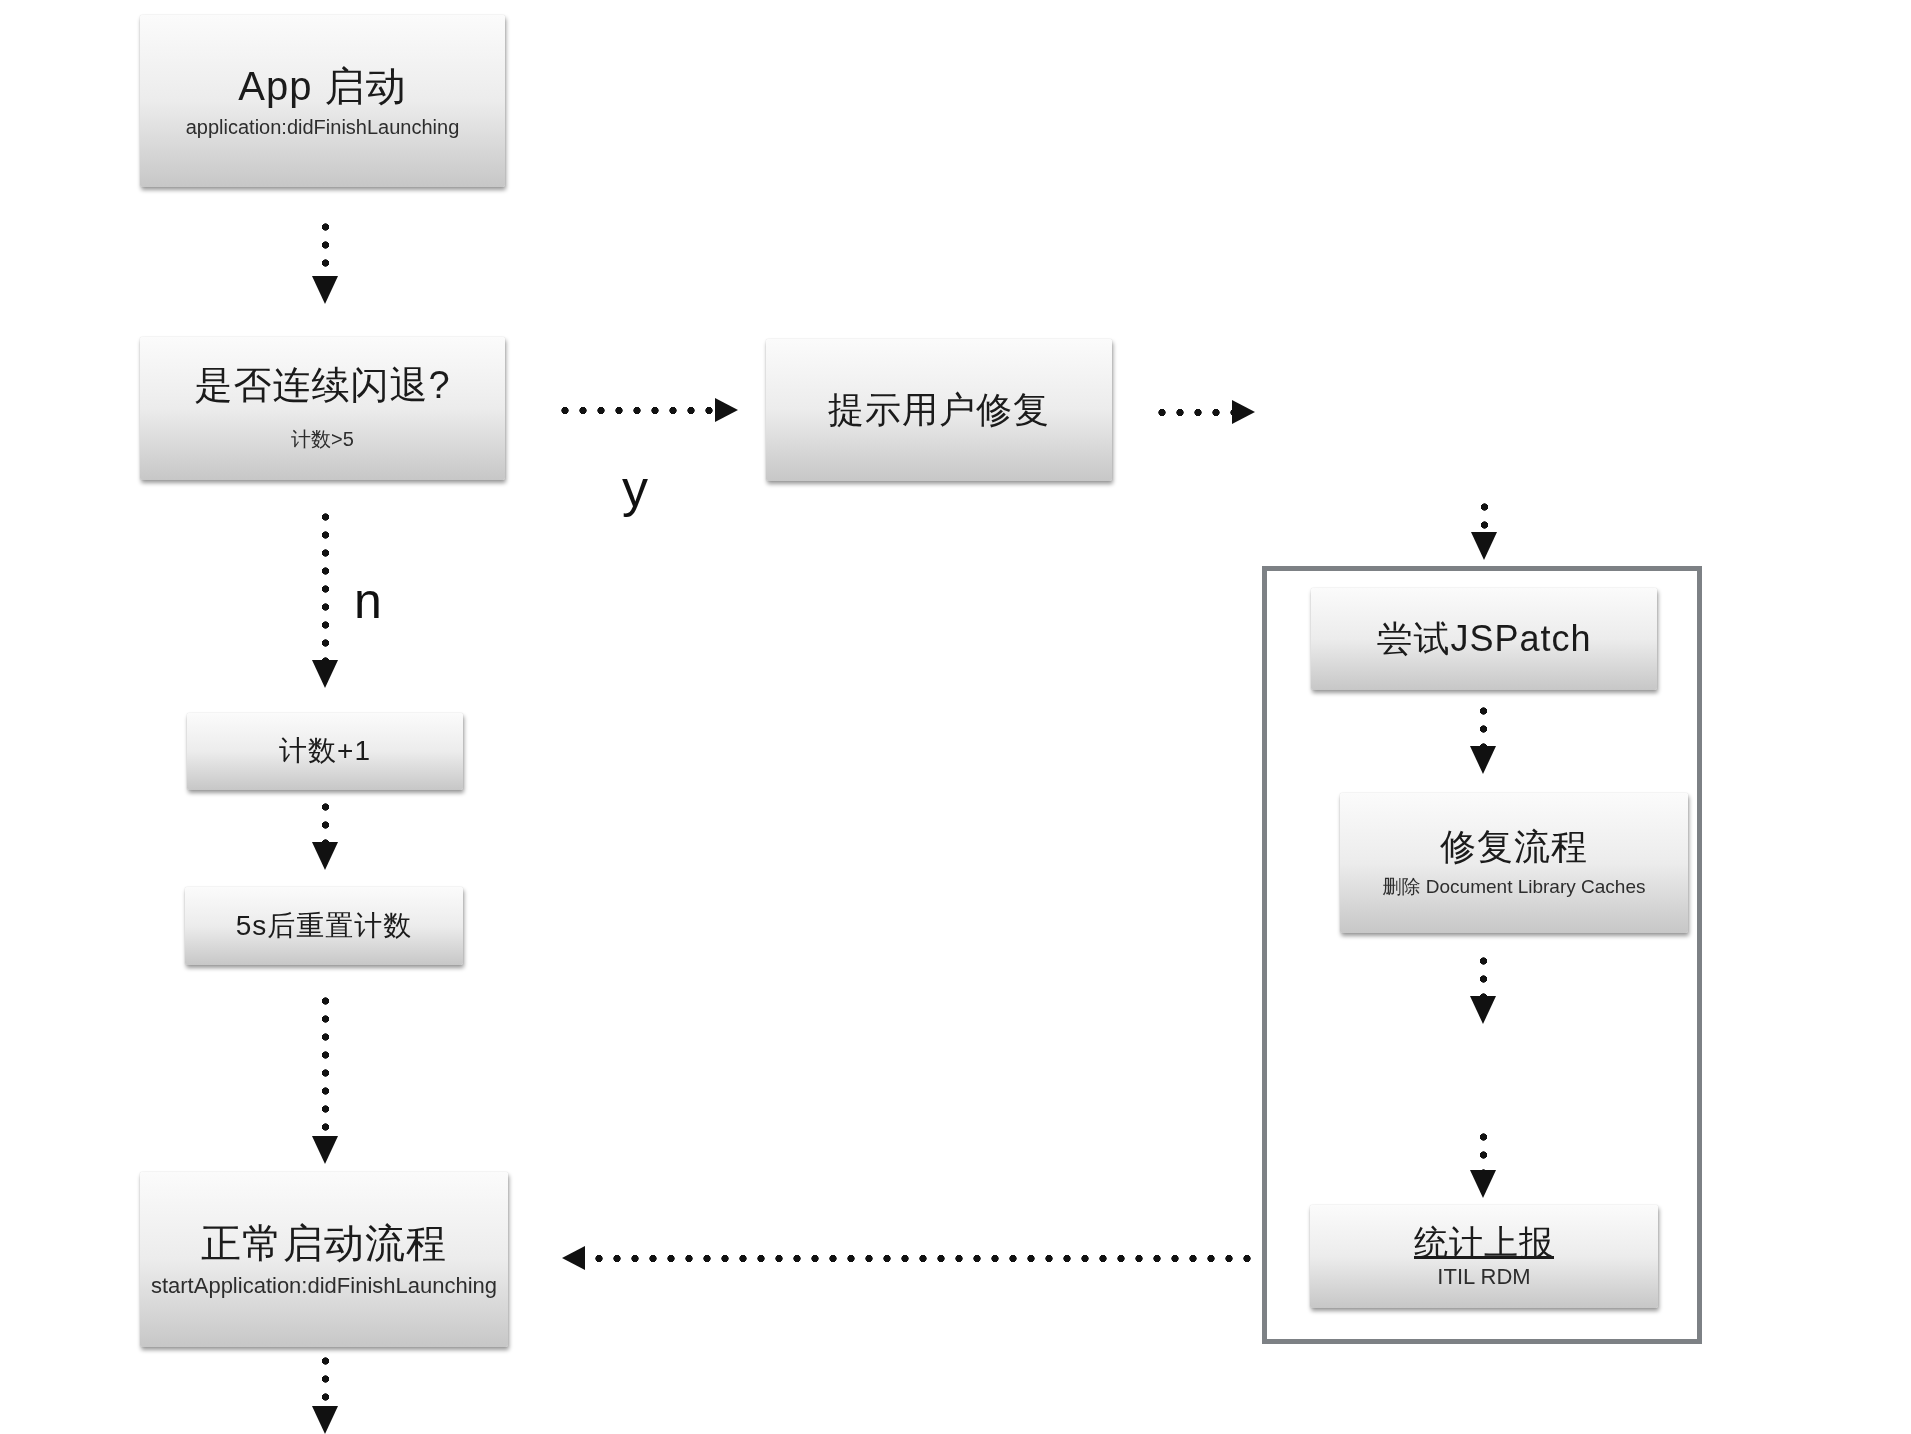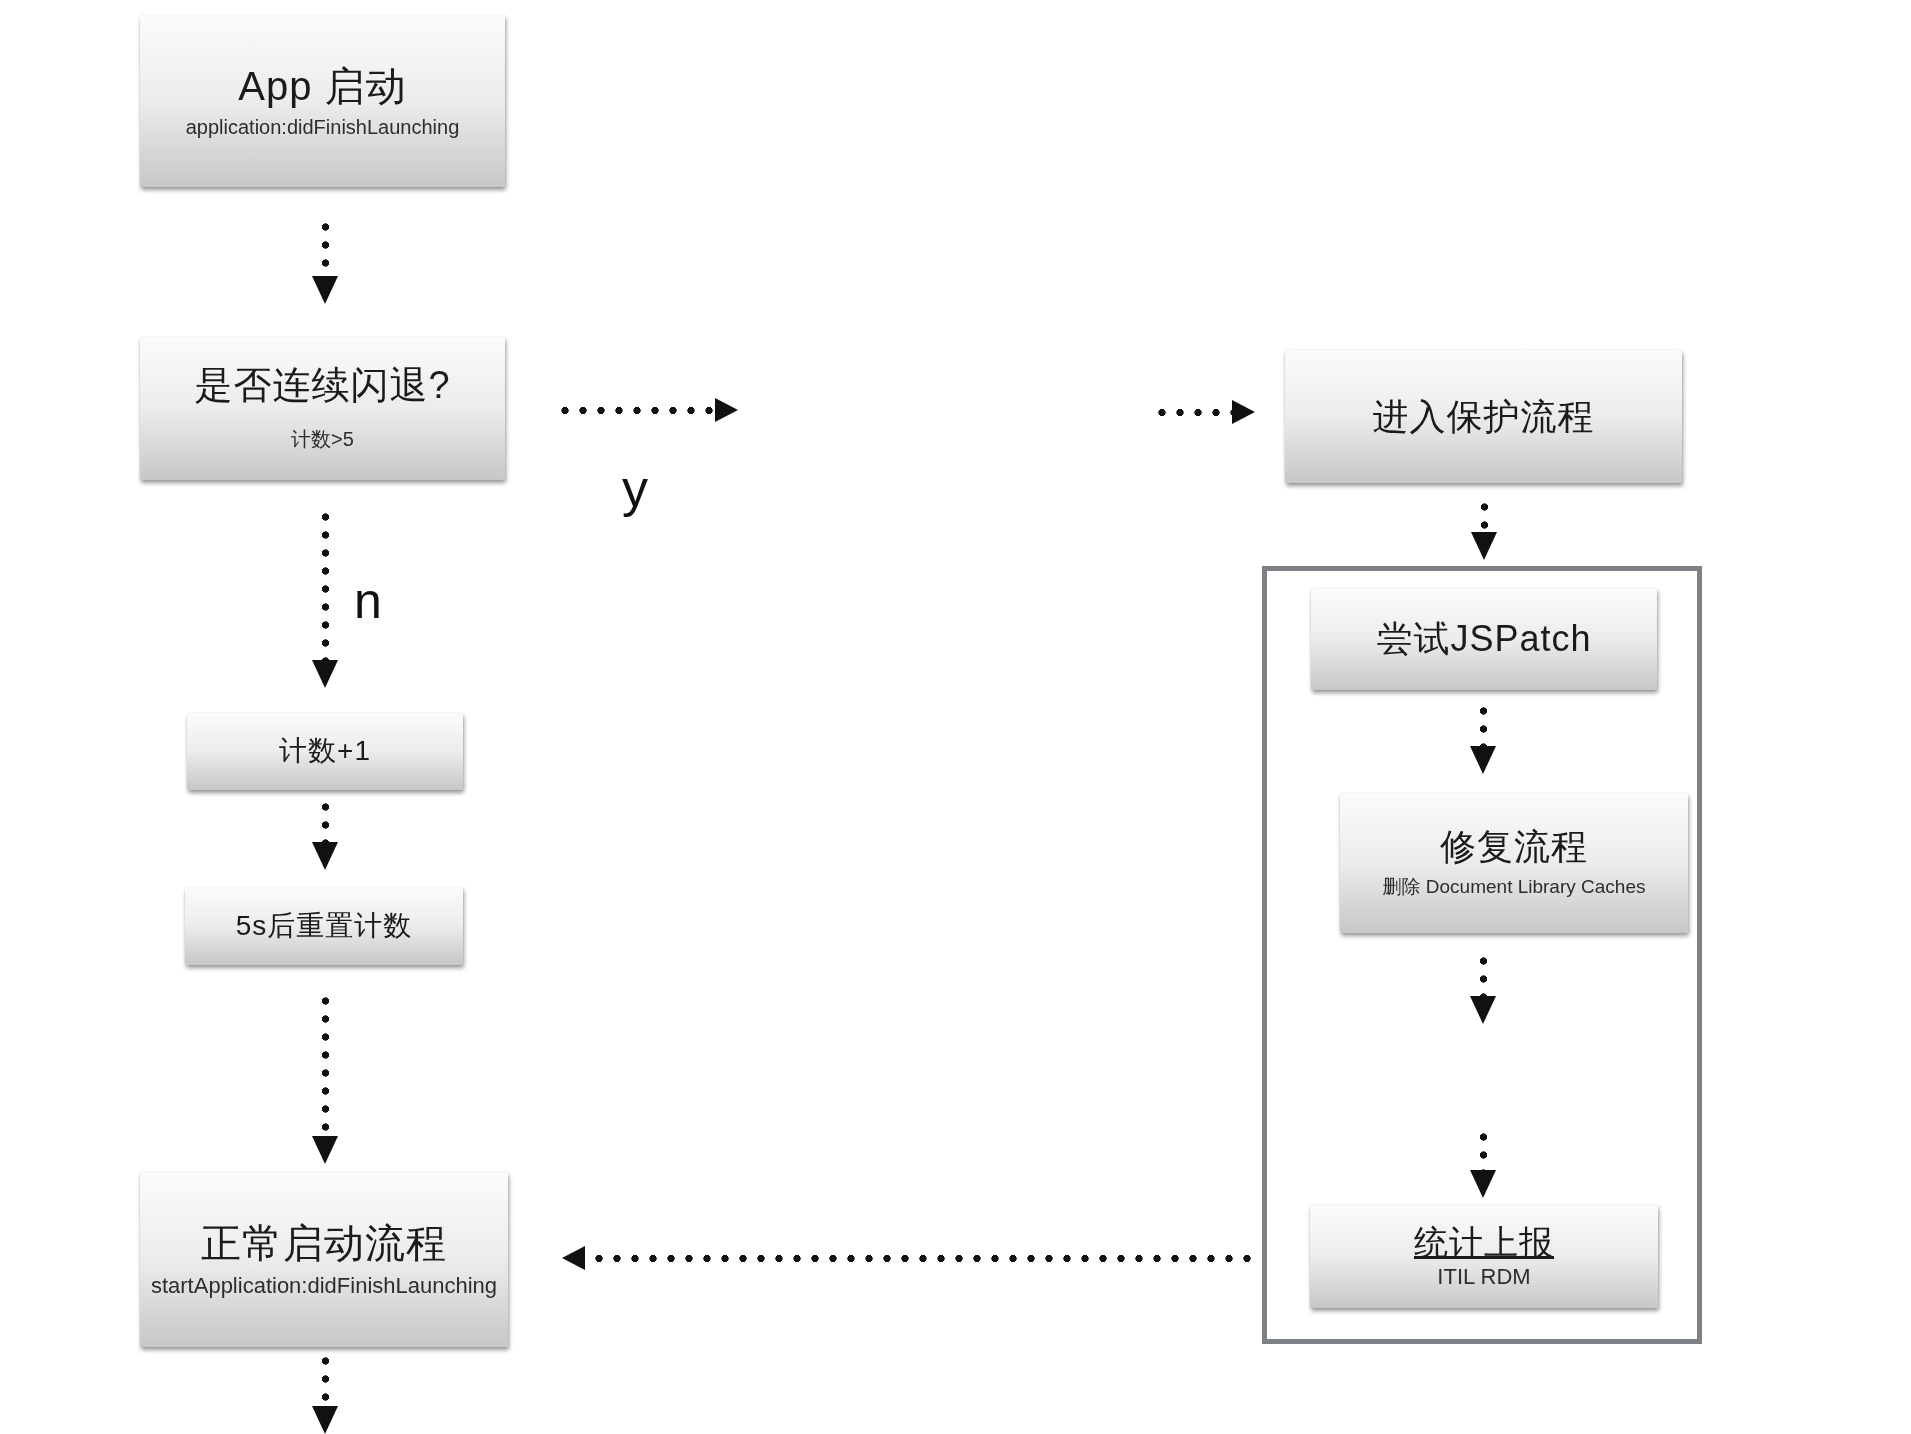--- a/index.html
+++ b/index.html
@@ -124,29 +124,29 @@
     <div class="title t38">是否连续闪退?</div>
     <div class="subtitle s20">计数&gt;5</div>
   </div>
 
   <div class="harrow" style="left:556px; top:397px; width:182px;">
     <div class="dots-h"></div>
     <div class="tri-right"></div>
   </div>
   <div class="branch-label" style="left:622px; top:458px;">y</div>
 
+  <div class="node" style="left:766px; top:339px; width:346px; height:142px;">
+    <div class="title t36">提示用户修复</div>
+  </div>
 
   <div class="harrow" style="left:1153px; top:399px; width:102px;">
     <div class="dots-h"></div>
     <div class="tri-right"></div>
   </div>
 
-  <div class="node" style="left:1285px; top:350px; width:397px; height:133px;">
-    <div class="title t36">进入保护流程</div>
-  </div>
 
   <div class="varrow" style="left:1471px; top:498px; height:62px;">
     <div class="dots-v"></div>
     <div class="tri-down"></div>
   </div>
 
   <div class="group-box" style="left:1262px; top:566px; width:440px; height:778px;"></div>
 
   <div class="node" style="left:1311px; top:588px; width:346px; height:102px;">
     <div class="title t36">尝试JSPatch</div>

